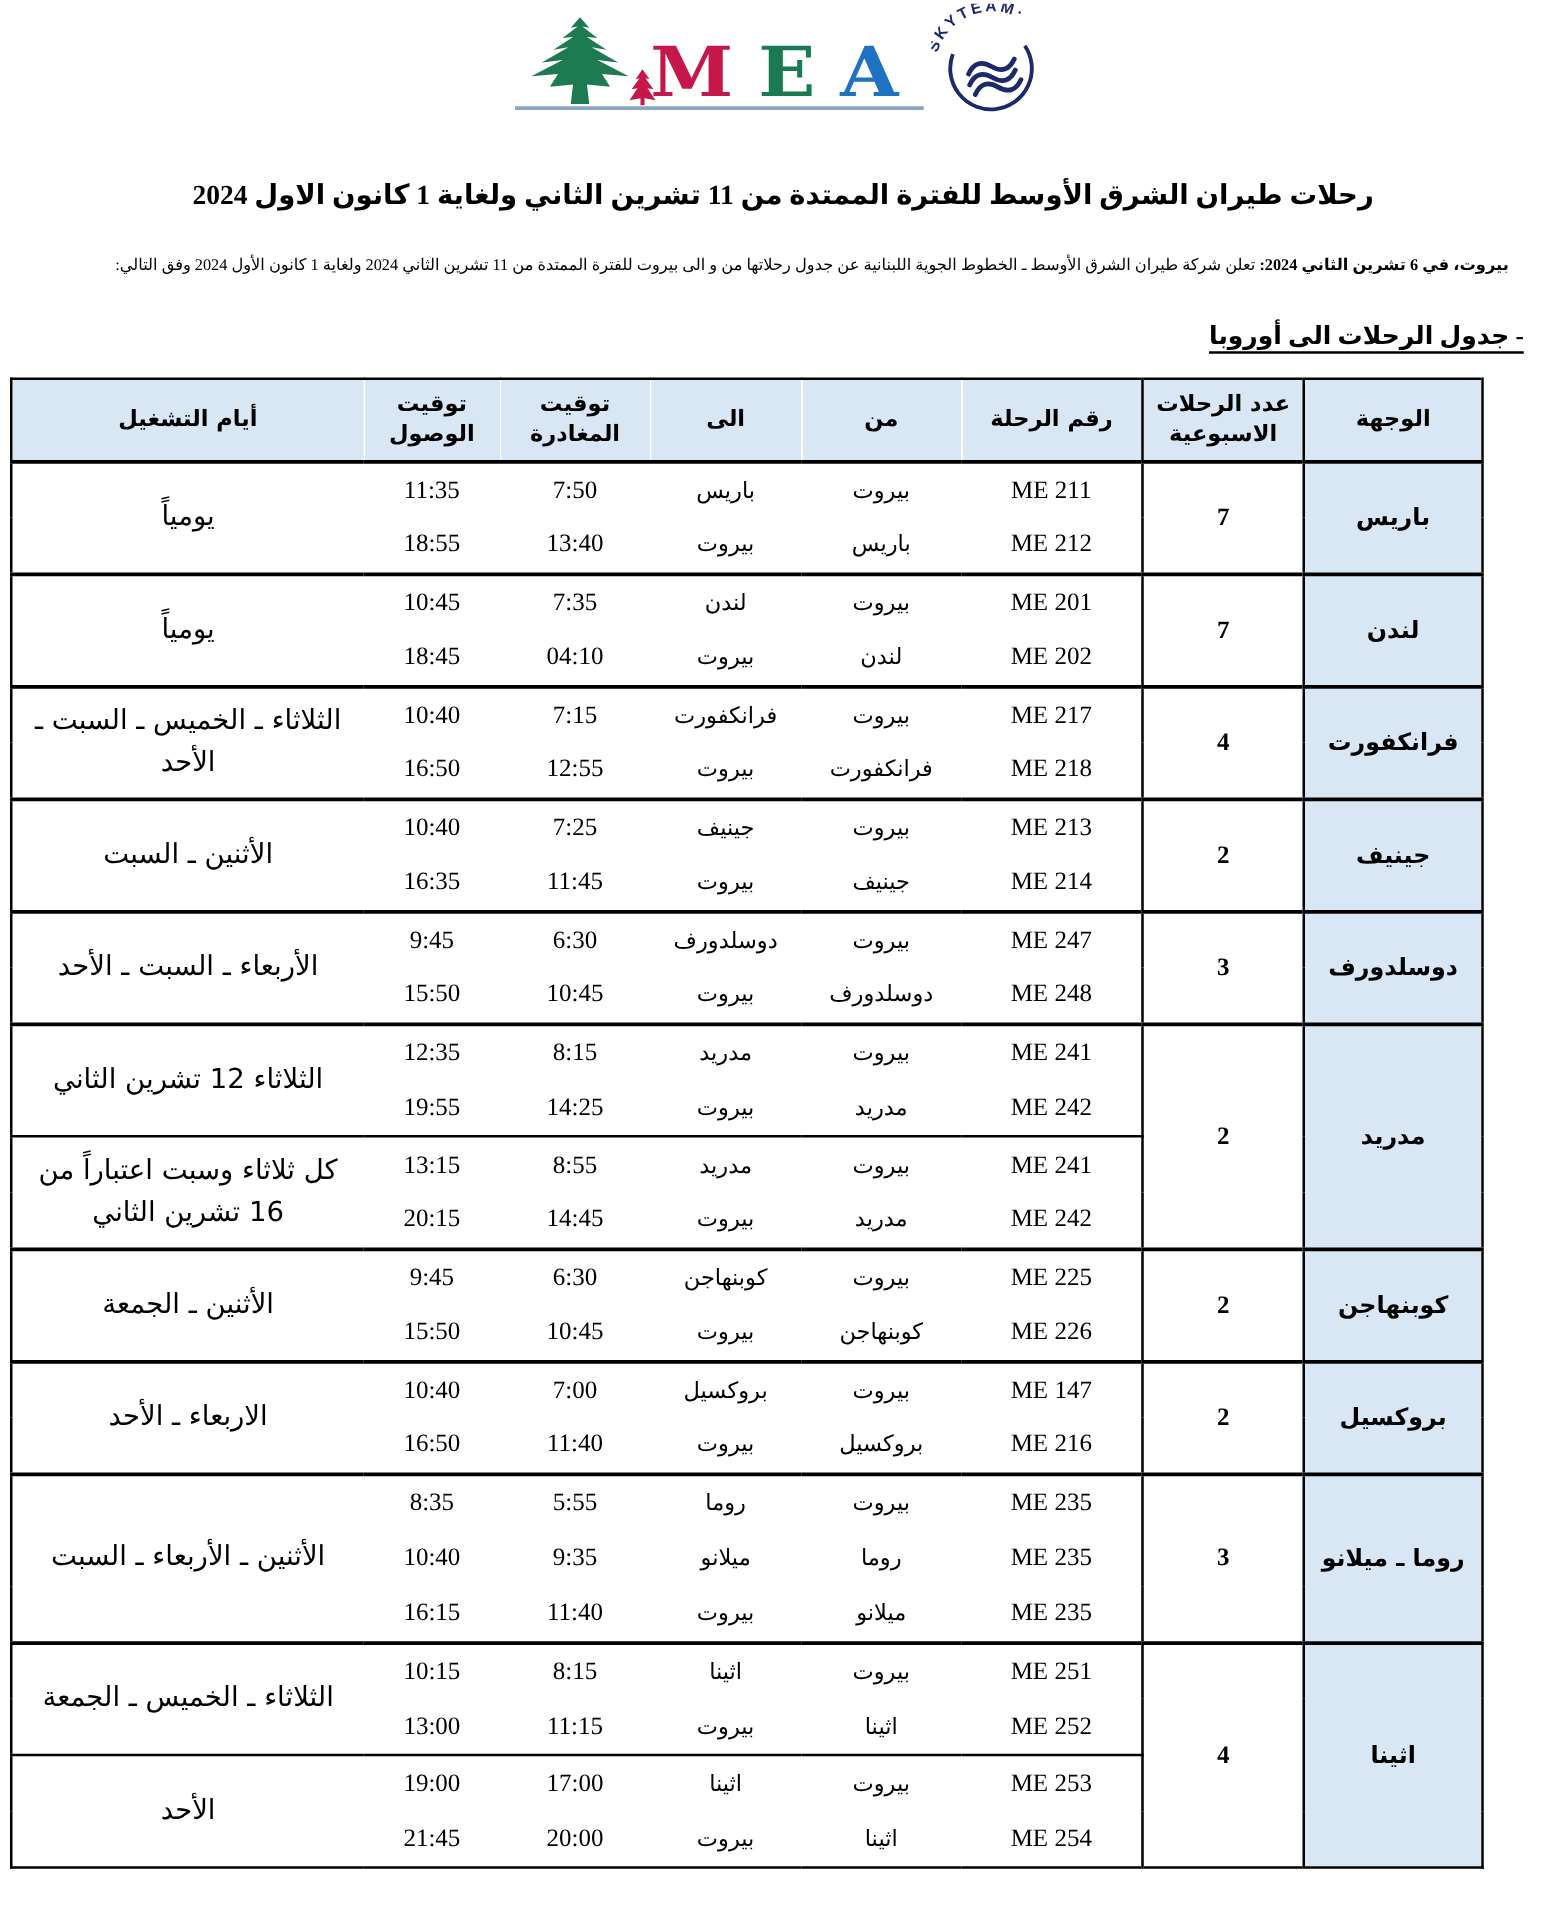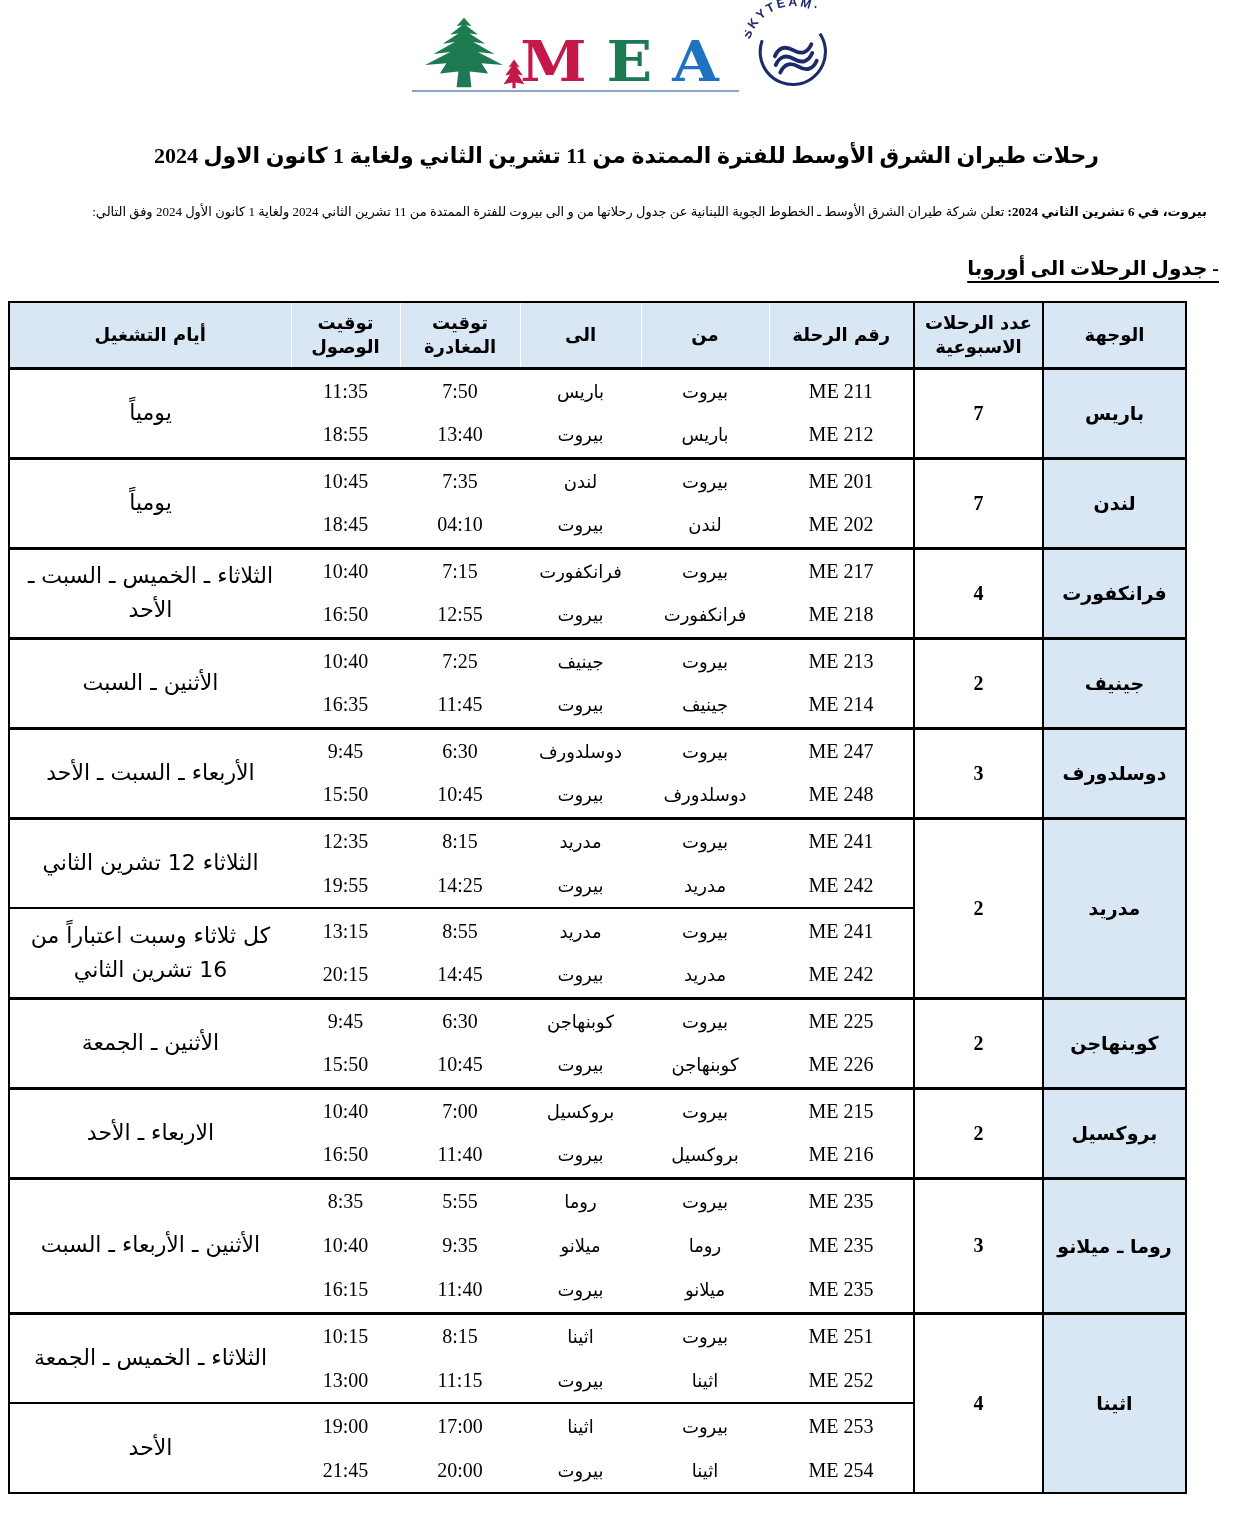--- a/index.html
+++ b/index.html
@@ -5,21 +5,21 @@
   * { box-sizing: border-box; }
   html,body { margin:0; padding:0; }
   body {
     width:1253px; height:1536px; overflow:hidden;
     background:#ffffff; color:#000;
     font-family:"DejaVu Sans", sans-serif;
   }
   .content { padding:0 34px; }
 
   
-  .logo-row { display:flex; justify-content:center; align-items:flex-end; padding-top:6px; height:96px; }
+  .logo-row { display:flex; justify-content:center; align-items:center; padding-top:6px; height:96px; }
   .mea-mark { position:relative; display:flex; align-items:flex-end; padding-bottom:5px; }
   .mea-mark .baseline { position:absolute; left:0; right:0; bottom:4px; height:2.5px; background:var(--underline); }
   .cedar-svg { width:104px; height:76px; margin-right:-4px; }
   .mini-cedar-svg { width:24px; height:34px; margin:0 -6px 1px -10px; }
   .mea-letters { font-family:"DejaVu Serif", serif; font-weight:bold; font-size:60px; line-height:58px; letter-spacing:20px; padding-right:0; }
   .mea-letters span { display:inline-block; transform:scaleY(0.92); }
   .skyteam-svg { width:96px; height:96px; margin-left:6px; margin-top:0; }
   .skyteam-svg text { font-family:"Liberation Sans", sans-serif; font-weight:bold; }
 
   
@@ -255,21 +255,21 @@
       <tr>
         <td class="c-num">ME 226</td>
         <td class="c-city">كوبنهاجن</td>
         <td class="c-city">بيروت</td>
         <td class="c-num">10:45</td>
         <td class="c-num">15:50</td>
       </tr>
       <tr>
         <td class="dest-cell block-start" rowspan="2">بروكسيل</td>
         <td class="weekly-cell block-start" rowspan="2">2</td>
-        <td class="c-num block-start">ME 215</td>
+        <td class="c-num block-start">ME 147</td>
         <td class="c-city block-start">بيروت</td>
         <td class="c-city block-start">بروكسيل</td>
         <td class="c-num block-start">7:00</td>
         <td class="c-num block-start">10:40</td>
         <td class="days-cell block-start" rowspan="2">الاربعاء ـ الأحد</td>
       </tr>
       <tr>
         <td class="c-num">ME 216</td>
         <td class="c-city">بروكسيل</td>
         <td class="c-city">بيروت</td>

